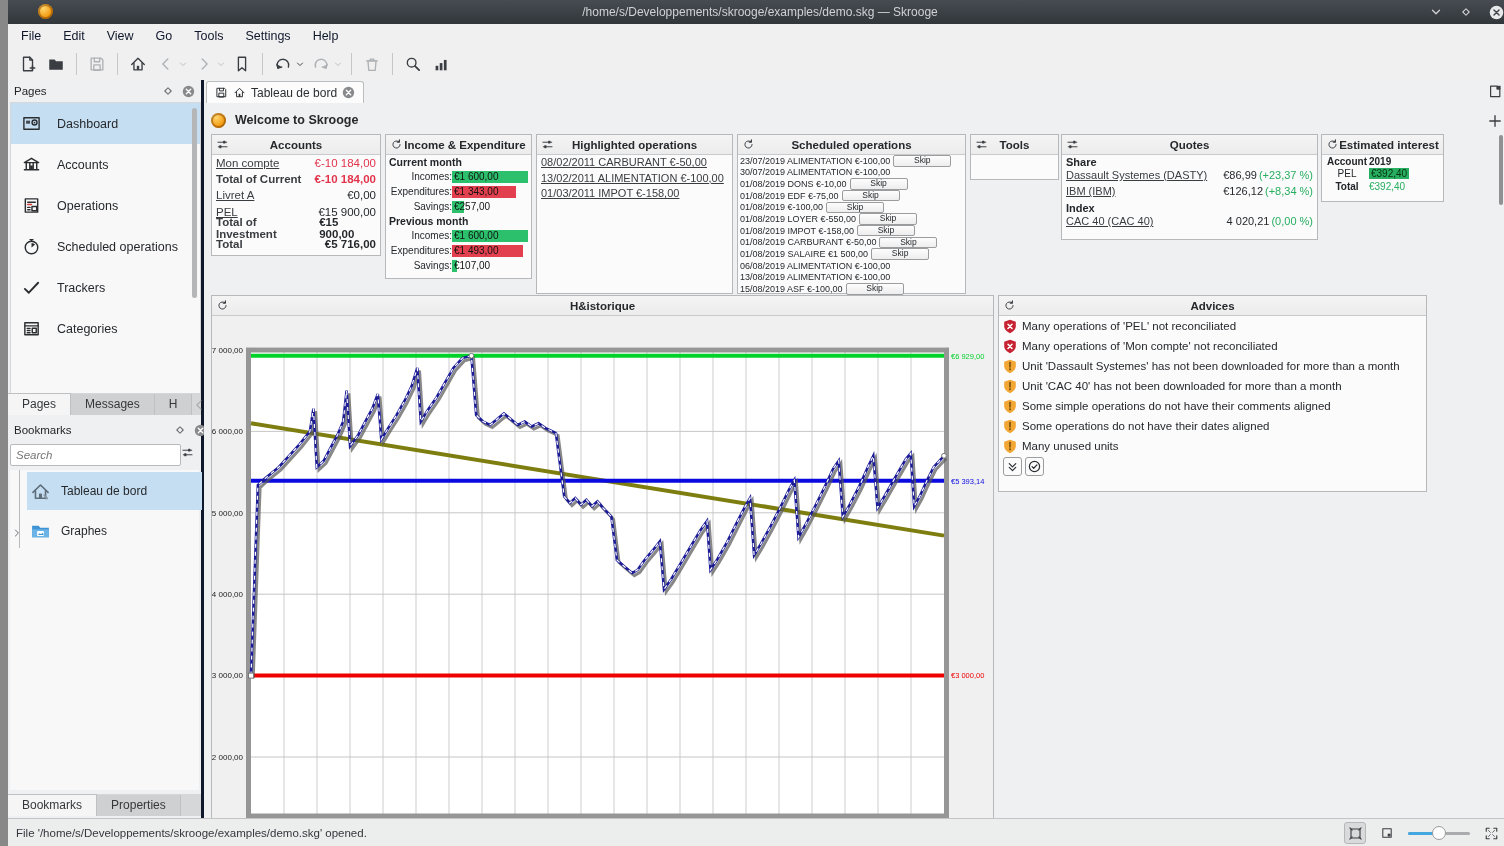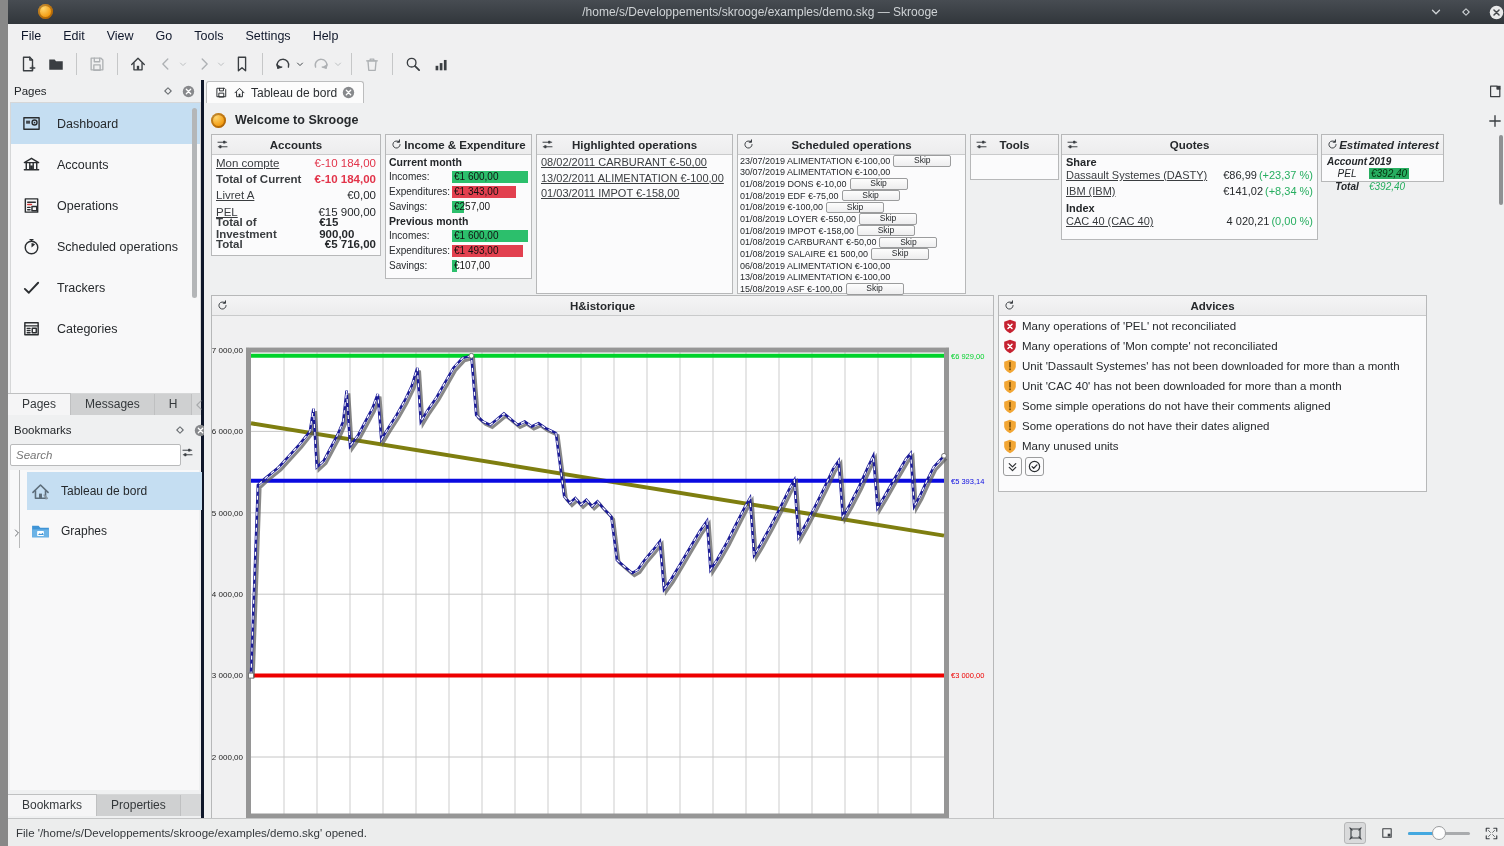--- a/index.html
+++ b/index.html
@@ -68,21 +68,21 @@
   .whead .wtitle{flex:1;text-align:center;font-weight:bold;font-size:11.5px;color:#26292c;margin-right:13px;}
   .wbody{position:relative;overflow:hidden;}
   
   .acc-row{display:flex;align-items:center;height:16.2px;padding:0 4px;font-size:11.5px;}
   .acc-name{color:#3a3d40;}
   .acc-name.link{text-decoration:underline;}
   .acc-val{margin-left:auto;color:#26292c;}
   .neg{color:#e2344a;}
   
   .ie-sec{font-weight:bold;font-size:10.5px;padding:1px 3px;}
-  .ie-row{display:flex;align-items:center;height:15px;padding:0 3px;font-size:10px;}
+  .ie-row{display:flex;align-items:center;height:15px;padding:0 3px;font-size:10px;text-align:right;}
   .ie-label{width:63px;flex:none;color:#26292c;}
   .ie-barbox{position:relative;flex:1;height:12px;}
   .ie-bar{position:absolute;left:0;top:0;height:12px;}
   .ie-bar.green{background:#2cbf6c;}
   .ie-bar.red{background:#e2404f;}
   .ie-val{position:absolute;left:2px;top:0;line-height:12px;color:#111;}
   
   .hl-row{height:15.5px;line-height:15.5px;padding:0 4px;font-size:11px;}
   .hl-row span{text-decoration:underline;color:#3a3d40;}
   
@@ -660,33 +660,33 @@
       </div>
       <div class="wbody" id="q-body">
           <div class="q-sec">Share</div>
           <div class="q-row">
             <span class="q-name">Dassault Systemes (DASTY)</span>
             <span class="q-val">€86,99</span>
             <span class="q-chg">(+23,37 %)</span>
           </div>
           <div class="q-row">
             <span class="q-name">IBM (IBM)</span>
-            <span class="q-val">€141,02</span>
+            <span class="q-val">€126,12</span>
             <span class="q-chg">(+8,34 %)</span>
           </div>
           <div class="q-sec">Index</div>
           <div class="q-row">
             <span class="q-name">CAC 40 (CAC 40)</span>
             <span class="q-val">4 020,21</span>
             <span class="q-chg">(0,00 %)</span>
           </div>
         </div>
     </div>
 
-    <div class="widget" style="left:1117px;top:31px;width:123px;height:48px;font-style:italic;">
+    <div class="widget" style="left:1117px;top:31px;width:123px;height:68px;">
       <div class="whead">
         <span class="wicon">
             <svg class="ic" viewBox="0 0 20 20" width="13" height="13" fill="none" stroke="currentColor" stroke-width="1.5" stroke-linecap="round" stroke-linejoin="round">
               <path d="M15.5 10a5.5 5.5 0 1 1-1.7-4"></path>
               <path d="M14.6 2.8v3.6h-3.6" fill="currentColor"></path>
             </svg>
           </span>
         <span class="wtitle" style="margin-right:0;">Estimated interest</span>
       </div>
       <div class="wbody" id="est-body">

